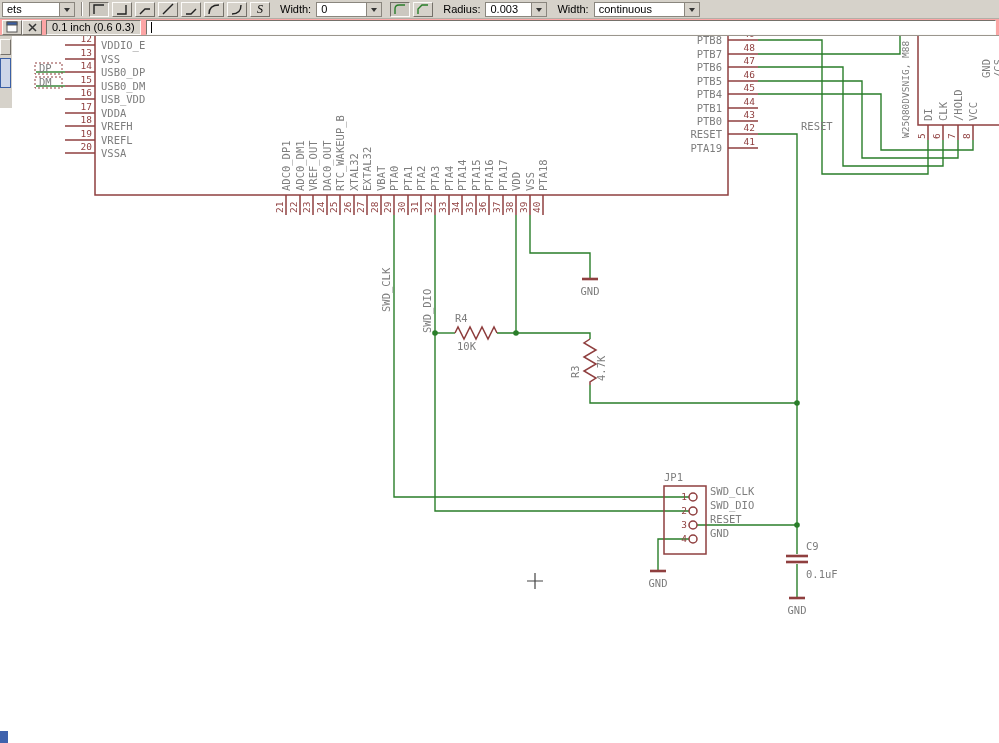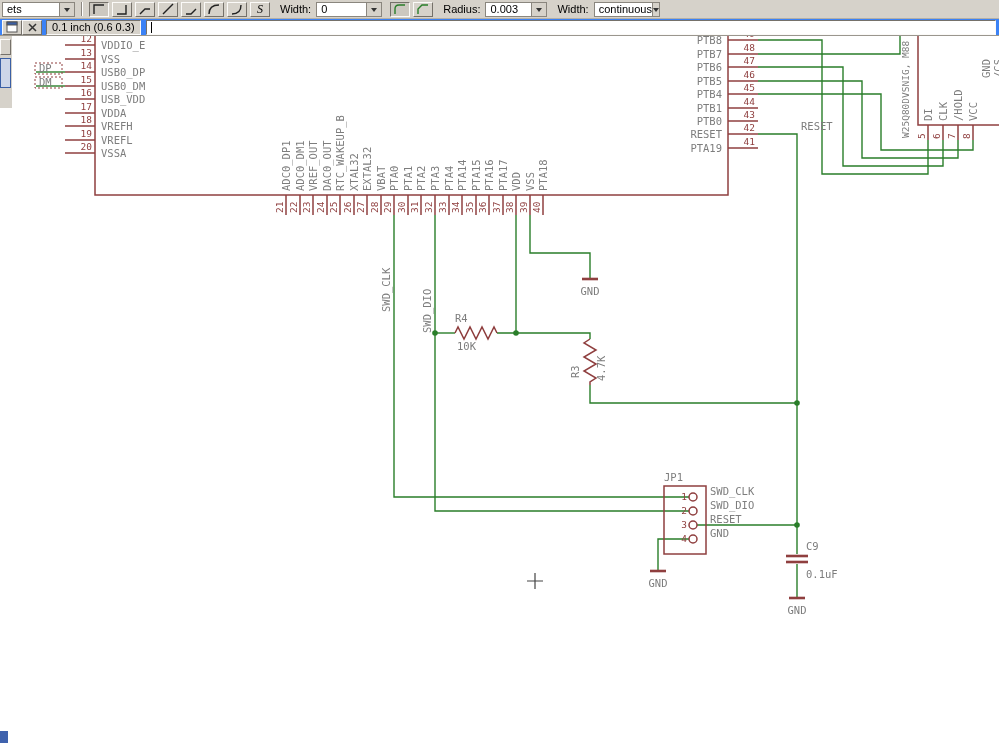--- a/index.html
+++ b/index.html
@@ -2,21 +2,21 @@
 <html><head>
 <meta charset="utf-8">
 <style>
   html,body{margin:0;padding:0}
   body{width:999px;height:743px;position:relative;background:#fff;overflow:hidden;
        font-family:"Liberation Sans",sans-serif;font-size:11px}
   
   .tb1{position:absolute;left:0;top:0;width:999px;height:19px;background:#d6d2ca;
        border-bottom:1px solid #b3afa7;display:flex;align-items:center;gap:3px;
        box-sizing:border-box;padding:1px 2px;z-index:10}
-  .tb2{position:absolute;left:0;top:19px;width:999px;height:17px;background:#3b82f6;
+  .tb2{position:absolute;left:0;top:19px;width:999px;height:17px;background:#fca5a5;
        border-bottom:1px solid #9a968e;display:flex;align-items:center;
        box-sizing:border-box;padding:1px 2px;z-index:10}
   .btn{width:20px;height:15px;display:flex;align-items:center;justify-content:center;
        background:#d6d2ca;border:1px solid;border-color:#fbfaf8 #75716a #75716a #fbfaf8;
        box-sizing:border-box;padding:0}
   .btn.pressed{border-color:#75716a #fbfaf8 #fbfaf8 #75716a;background:#ccc8c0}
   .combo{height:15px;background:#fff;border:1px solid #8a867e;display:flex;
          align-items:center;padding-left:4px;box-sizing:border-box;color:#000}
   .combo .arrow{margin-left:auto;width:14px;align-self:stretch;background:#d6d2ca;
          border-left:1px solid #8a867e;display:flex;align-items:center;justify-content:center}
@@ -423,21 +423,21 @@
       </svg>
   </button>
 
   <span class="lbl">Radius:</span>
   <div class="combo" style="width:62px">
     <span>0.003</span>
     <span class="arrow"></span>
   </div>
 
   <span class="lbl">Width:</span>
-  <div class="combo" style="width:66px">
+  <div class="combo" style="width:106px">
     <span>continuous</span>
     <span class="arrow"></span>
   </div>
 </div>
 
 <div class="tb2">
   <button class="btn">
     <svg class="sicon" width="14" height="14">
       <rect x="2" y="2" width="10" height="10" fill="#fff" stroke="#555"></rect>
       <rect x="2" y="2" width="10" height="3" fill="#3a5fa5" stroke="#555"></rect>

